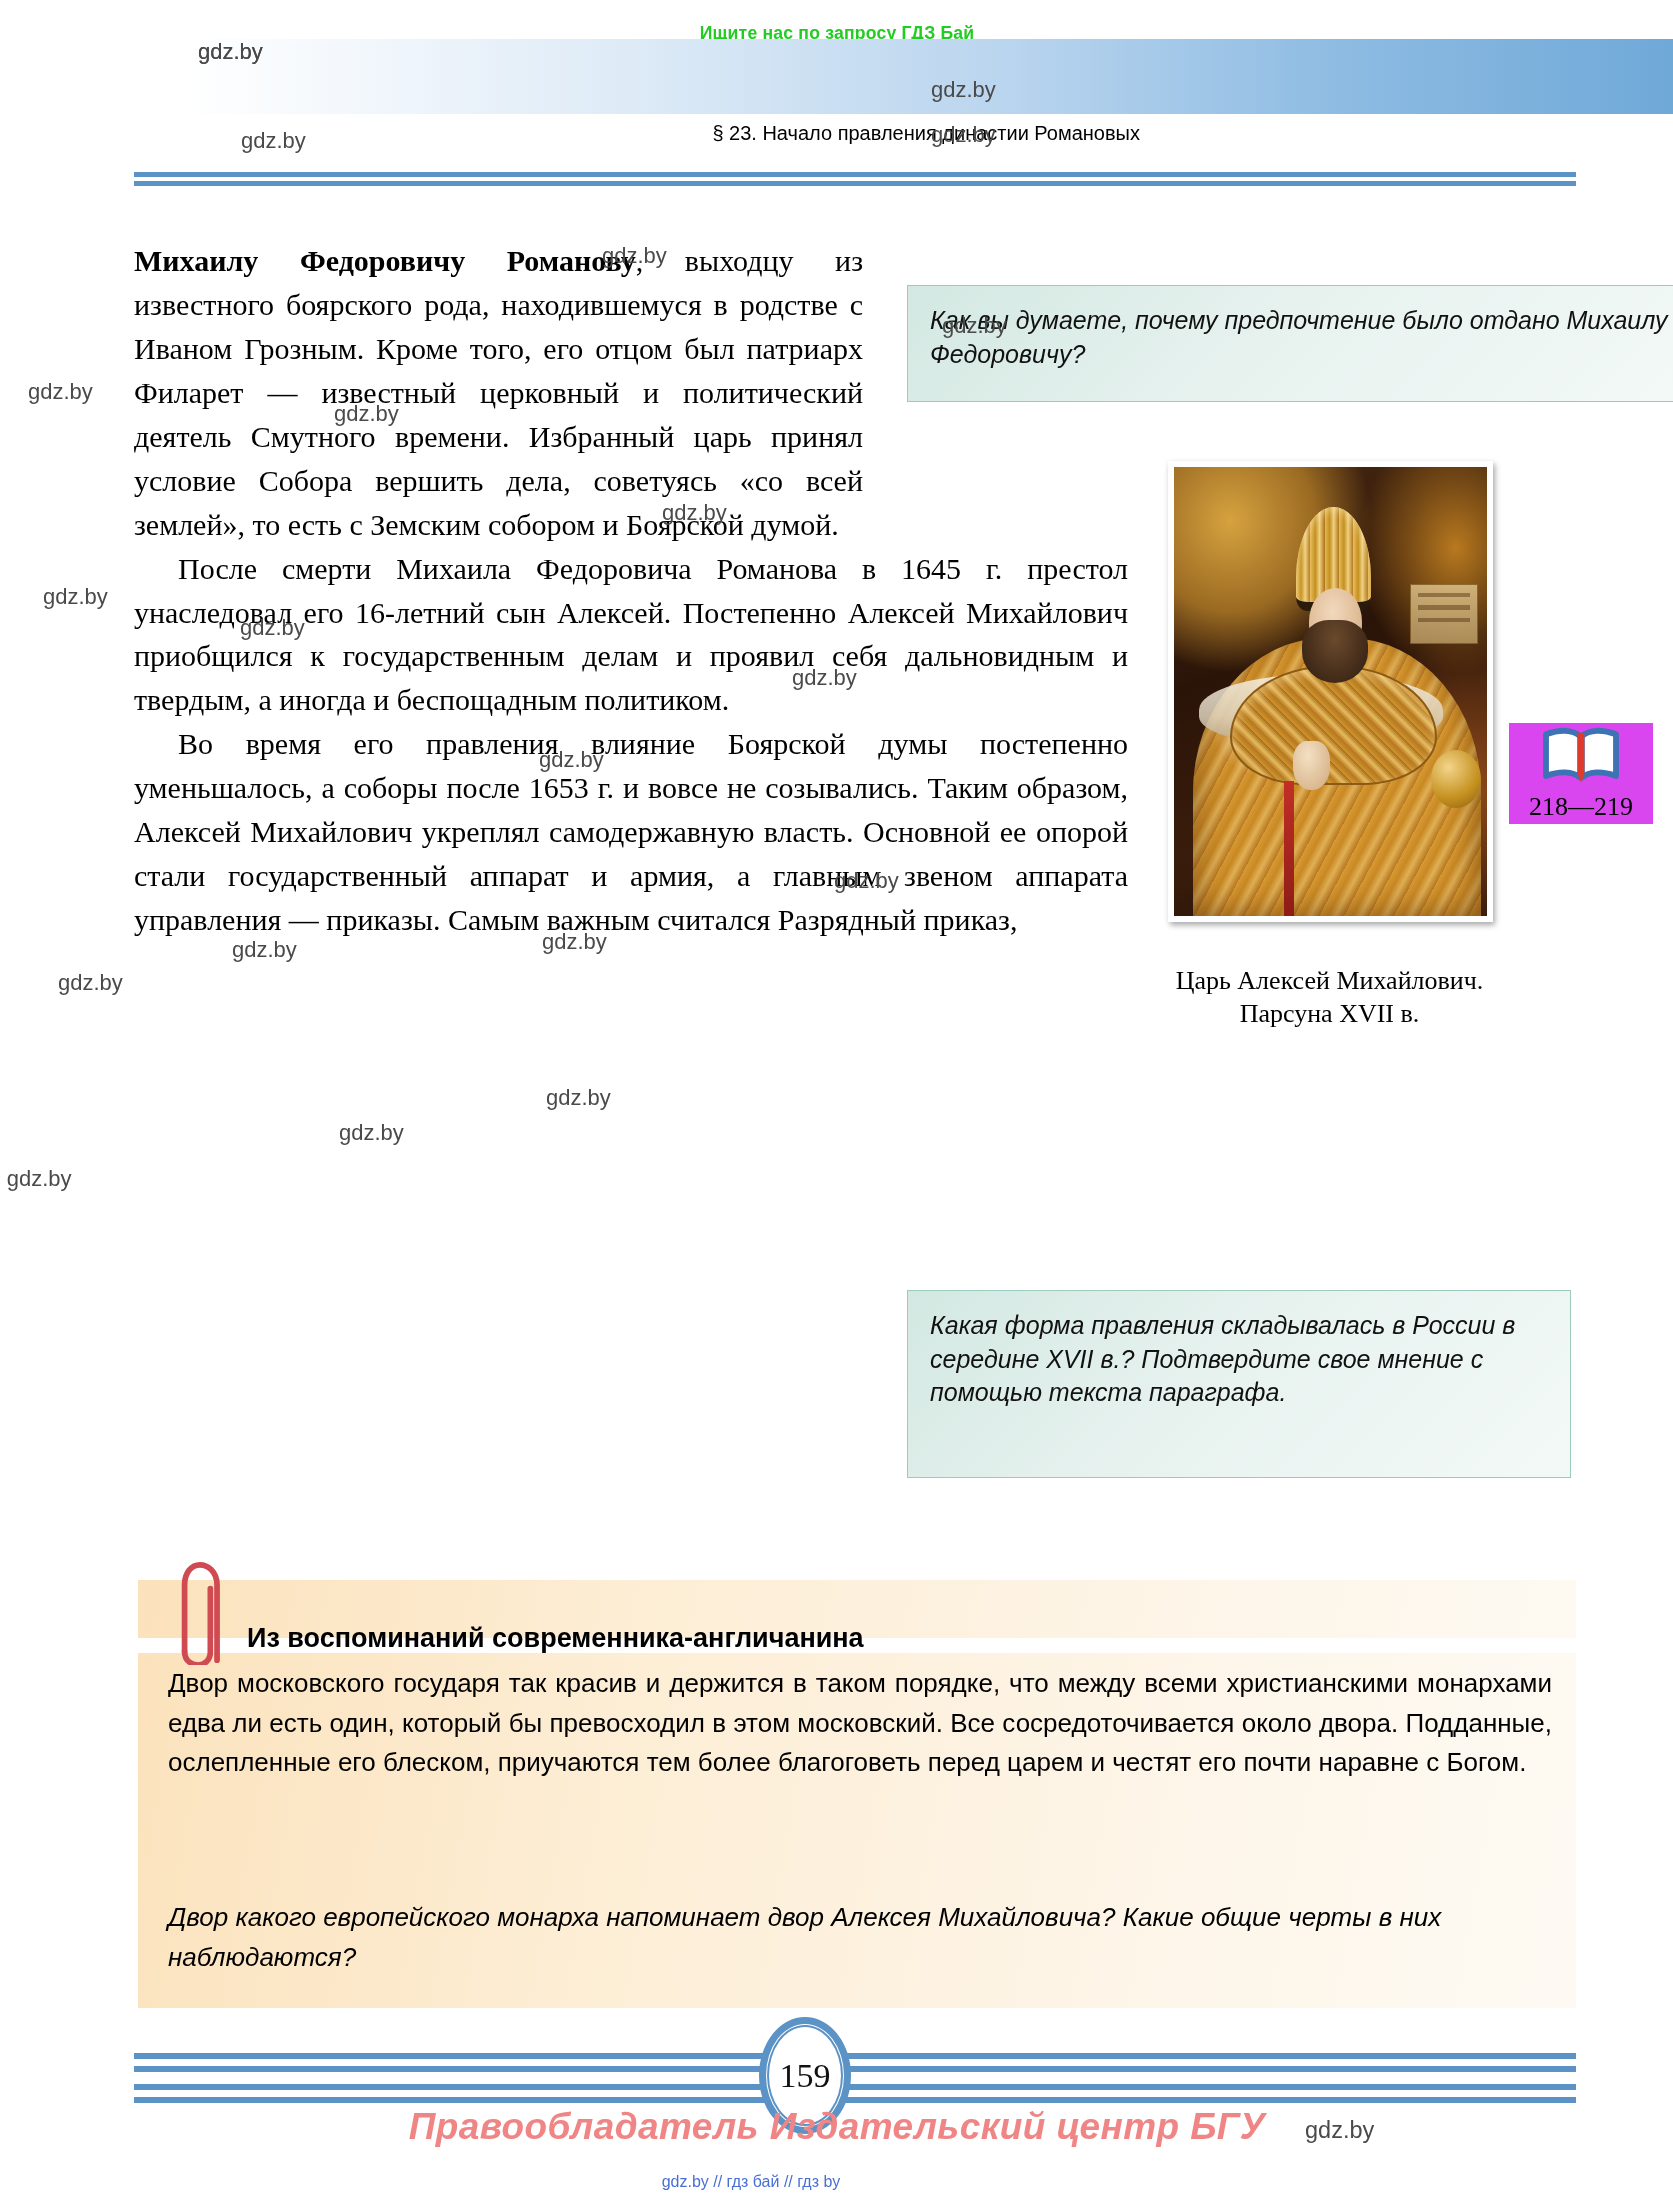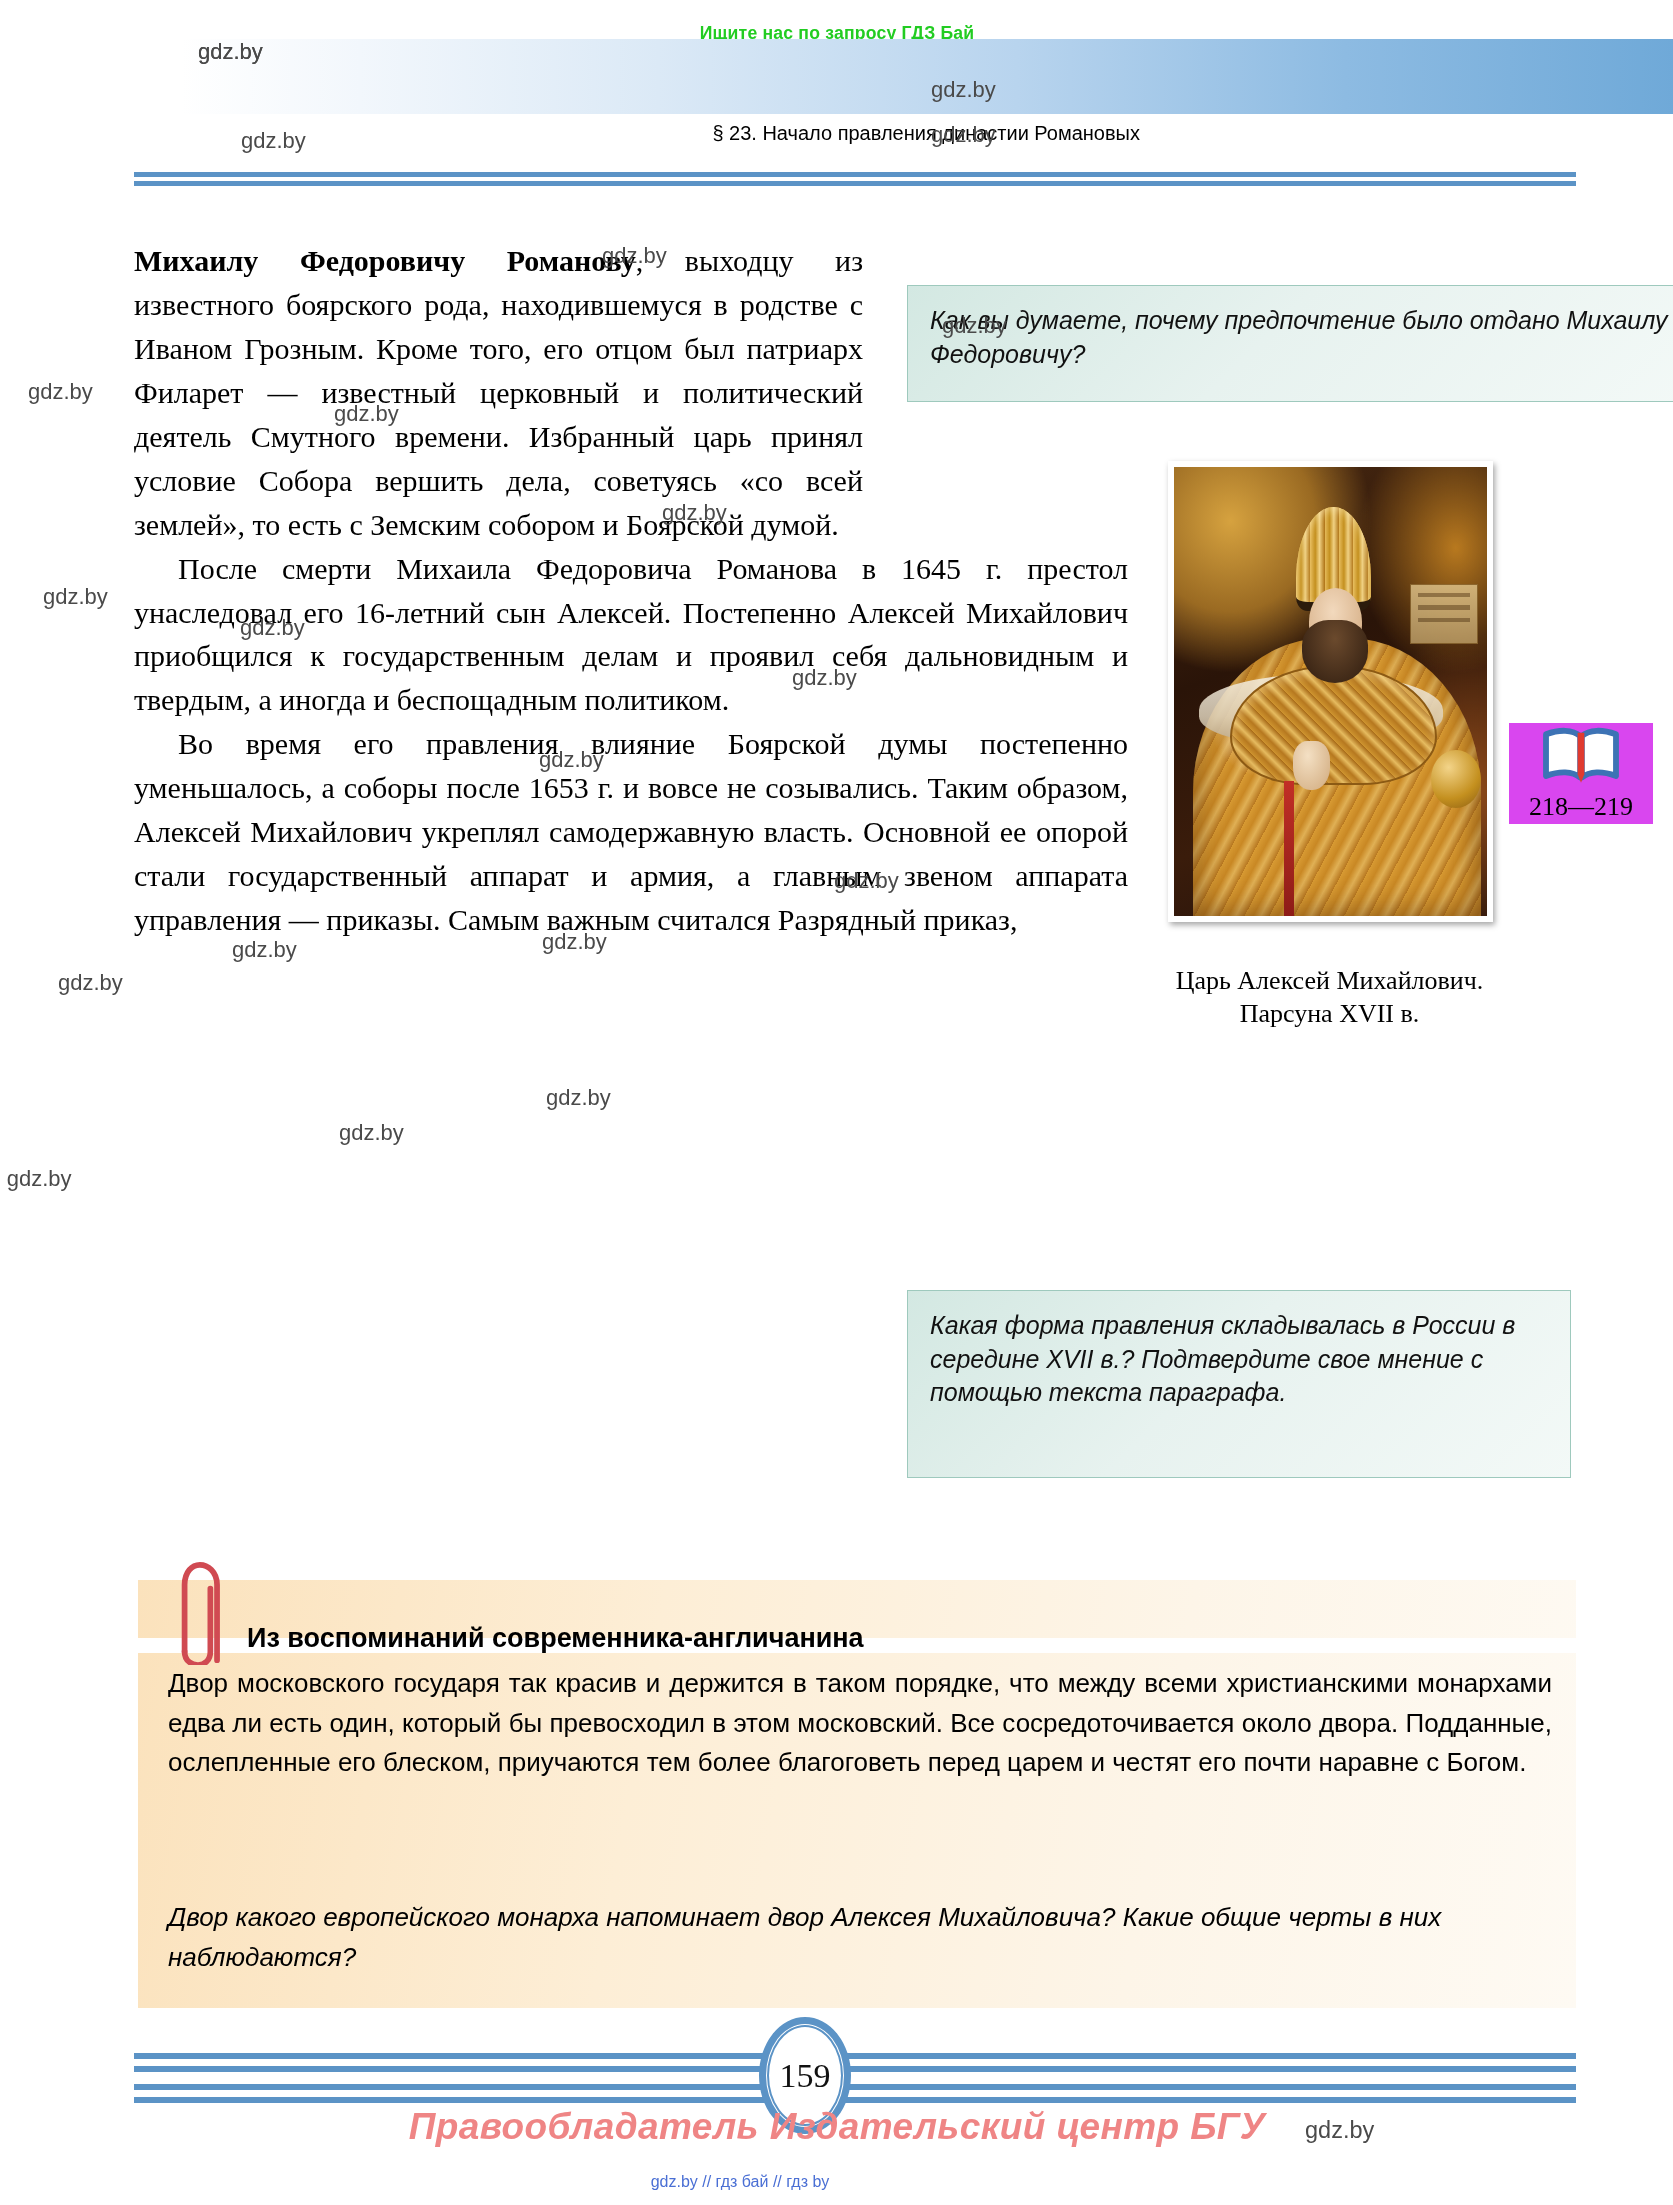--- a/index.html
+++ b/index.html
@@ -389,20 +389,21 @@
   }
   .bottom-links {
     position: absolute;
     left: 0;
     top: 2173px;
     width: 1480px;
     text-align: center;
     font-family: "Liberation Sans", sans-serif;
     font-size: 16px;
     color: #4a6fd4;
+    padding-left: 11px;
   }
 
   
   .wm {
     position: absolute;
     font-family: "Liberation Sans", sans-serif;
     font-size: 22px;
     color: #4a4a4a;
     white-space: nowrap;
     pointer-events: none;

